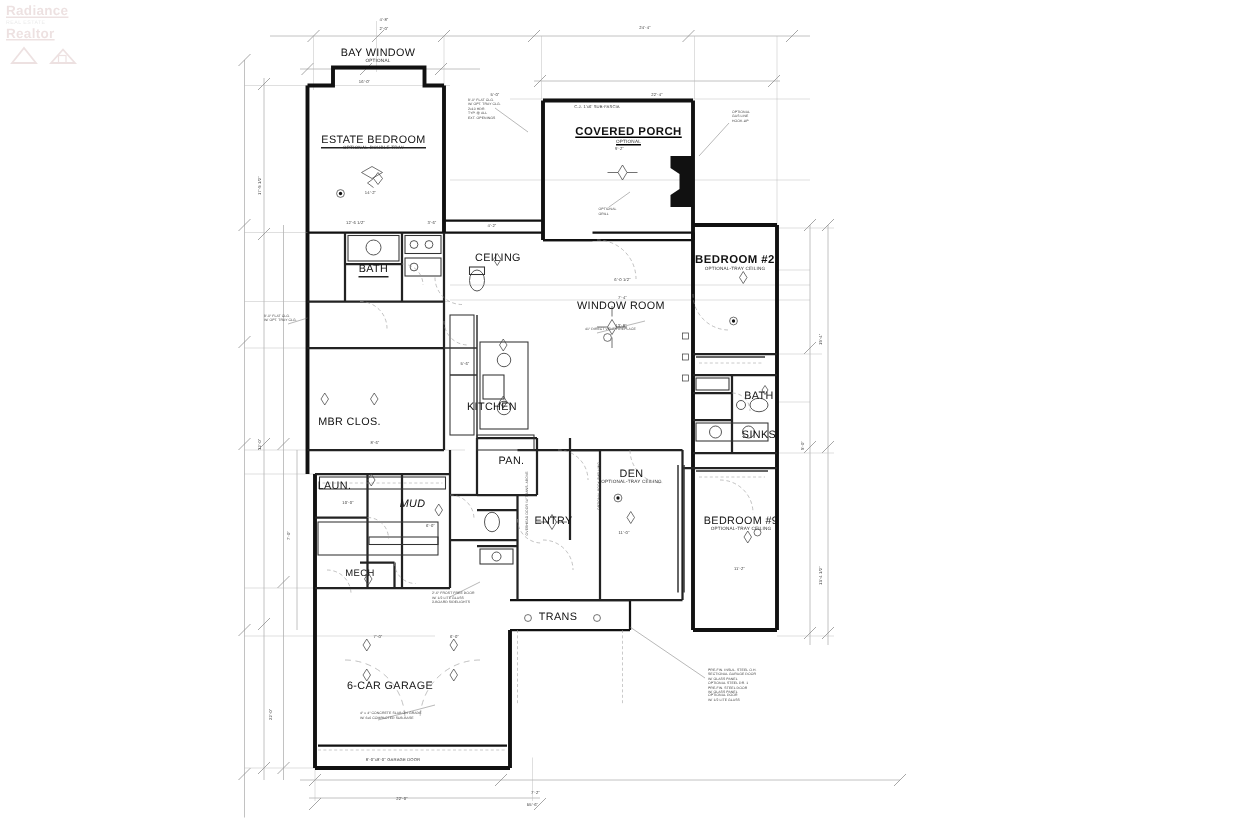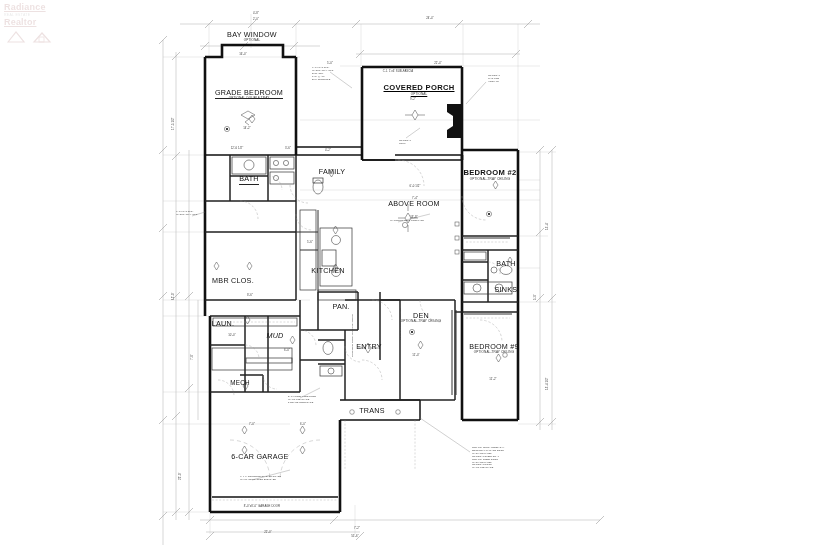--- a/index.html
+++ b/index.html
@@ -524,35 +524,35 @@
     </g>
 
   </svg>
 
   <div id="room-labels">
       <div class="room-label" style="left: 192px; top: 31px; width: 120px;">
         <span class="rl-main">BAY WINDOW</span>
         <span class="rl-sub">OPTIONAL</span>
       </div>
       <div class="room-label" style="left: 189px; top: 89px; width: 120px;">
-        <span class="rl-main"><span class="ul">GRADE BEDROOM</span></span>
+        <span class="rl-main"><span class="ul">ESTATE BEDROOM</span></span>
         <span class="rl-sub">OPTIONAL-DOUBLE TRAY</span>
       </div>
       <div class="room-label" style="left: 359px; top: 84px; width: 120px; text-decoration: underline;">
         <span class="rl-main bold">COVERED PORCH</span>
         <span class="rl-sub">OPTIONAL</span>
       </div>
       <div class="room-label" style="left: 189px; top: 175px; width: 120px;">
         <span class="rl-main"><span class="ul">BATH</span></span>
       </div>
       <div class="room-label" style="left: 272px; top: 168px; width: 120px;">
-        <span class="rl-main">FAMILY</span>
+        <span class="rl-main">CEILING</span>
       </div>
       <div class="room-label" style="left: 354px; top: 200px; width: 120px;">
-        <span class="rl-main">ABOVE ROOM</span>
+        <span class="rl-main">WINDOW ROOM</span>
       </div>
       <div class="room-label" style="left: 430px; top: 169px; width: 120px;">
         <span class="rl-main bold">BEDROOM #2</span>
         <span class="rl-sub">OPTIONAL-TRAY CEILING</span>
       </div>
       <div class="room-label" style="left: 268px; top: 267px; width: 120px;">
         <span class="rl-main">KITCHEN</span>
       </div>
       <div class="room-label" style="left: 173px; top: 277px; width: 120px;">
         <span class="rl-main">MBR CLOS.</span>

